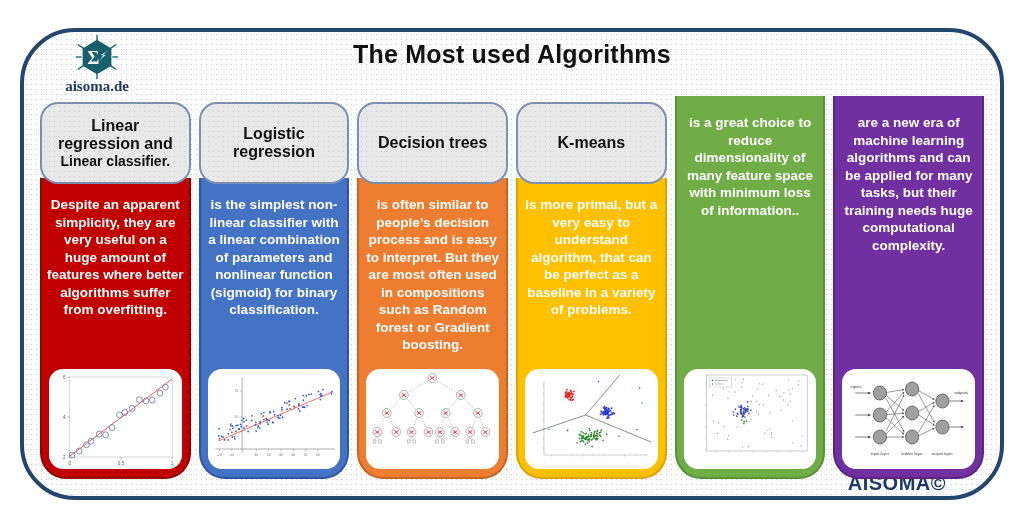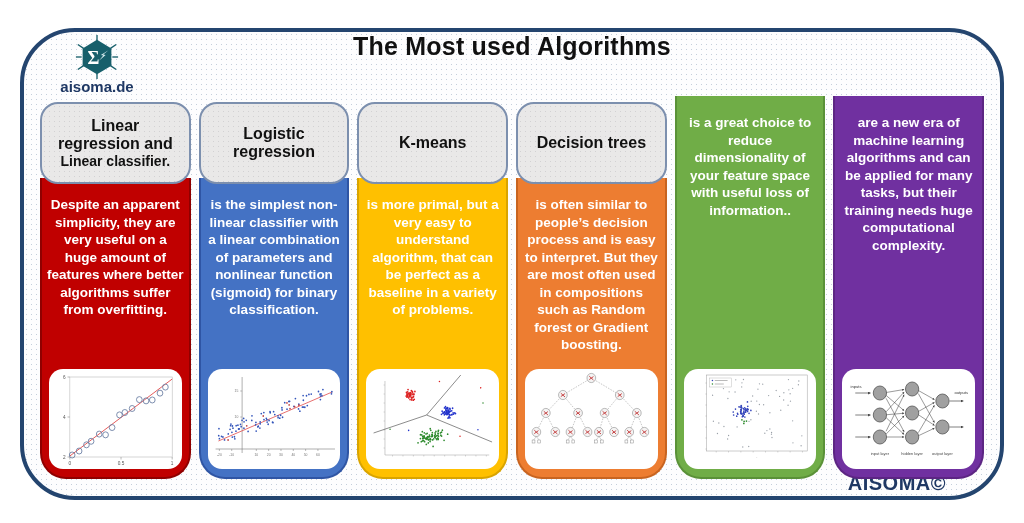--- a/index.html
+++ b/index.html
@@ -5,26 +5,26 @@
   html,body{margin:0;padding:0;background:#ffffff;font-family:"Liberation Sans",sans-serif;}
   .canvas{position:relative;width:1024px;height:523px;background:#ffffff;overflow:hidden;}
   .frame{
     position:absolute;left:20px;top:28px;width:984px;height:472px;
     box-sizing:border-box;border:4px solid #24456f;border-radius:55px;
     background-color:#fdfdfe;
     background-image:radial-gradient(#c4cedb 0.8px, transparent 0.9px);
     background-size:5px 5px;
   }
   .main-title{
-    position:absolute;top:0;left:0;right:0;margin:0;text-align:center;
+    position:absolute;top:8px;left:0;right:0;margin:0;text-align:center;
     font-size:25px;font-weight:bold;color:#111111;letter-spacing:0.2px;
   }
   .logo{position:absolute;top:2px;left:30px;width:86px;text-align:center;}
   .logo svg{display:block;margin:0 auto;}
-  .logo-text{font-size:15px;font-weight:bold;color:#1f3864;margin-top:-2px;}
+  .logo-text{font-size:15px;font-weight:bold;color:#1f3864;margin-top:-2px;font-family:Liberation Serif, serif;}
   .columns{
     position:absolute;top:70px;left:16px;right:16px;height:377px;
     display:flex;gap:8px;
   }
   .column{flex:1;display:flex;flex-direction:column;min-width:0;}
   .col-header{
     box-sizing:border-box;height:82px;flex:0 0 82px;
     background-color:#e9e8e8;
     background-image:radial-gradient(#d2d1d3 0.8px, transparent 0.9px);
     background-size:5px 5px;
@@ -248,20 +248,109 @@
                 <circle cx="62.16231617517769" cy="50.665427427273244" r="0.9" fill="#3355bb"></circle>
                 <circle cx="76.64814439043403" cy="46.23003673600033" r="0.9" fill="#3355bb"></circle>
                 <circle cx="29.74508574604988" cy="56.65143937012181" r="0.9" fill="#3355bb"></circle>
                 <circle cx="92.24751654453576" cy="29.558706959709525" r="0.9" fill="#3355bb"></circle>
                 <circle cx="59.09445328079164" cy="50.630725373048335" r="0.9" fill="#3355bb"></circle>
                 <circle cx="35.901446886360645" cy="51.297215775121" r="0.9" fill="#3355bb"></circle>
                 <circle cx="21.215711006894708" cy="70.98339090170339" r="0.9" fill="#c04040"></circle>
                 <circle cx="40.364232337102294" cy="51.32410018146038" r="0.9" fill="#3355bb"></circle>
                 <circle cx="100.6771599072963" cy="38.07070919498801" r="0.9" fill="#3355bb"></circle>
                 <circle cx="63.49742773361504" cy="55.243460960220546" r="0.9" fill="#3355bb"></circle>
+              </svg>
+      </div>
+    </div>
+  </section>
+
+  <section class="column">
+    <div class="col-header">
+      <h2 class="col-title">Decision trees</h2>
+      <div class="col-subtitle"></div>
+    </div>
+    <div class="col-body" style="background: rgb(237, 125, 49); border-color: rgb(200, 100, 32);">
+      <p class="col-desc">is often similar to people’s decision process and is easy to interpret. But they are most often used in compositions such as Random forest or Gradient boosting.</p>
+      <div class="chart-box">
+        <svg viewBox="0 0 140 100" preserveAspectRatio="none">
+                <line x1="70" y1="9" x2="40" y2="26" stroke="#8a8a8a" stroke-width="0.5" stroke-dasharray="1.6 1.3"></line>
+                <line x1="70" y1="9" x2="100" y2="26" stroke="#8a8a8a" stroke-width="0.5" stroke-dasharray="1.6 1.3"></line>
+                <line x1="40" y1="26" x2="22" y2="44" stroke="#8a8a8a" stroke-width="0.5" stroke-dasharray="1.6 1.3"></line>
+                <line x1="40" y1="26" x2="56" y2="44" stroke="#8a8a8a" stroke-width="0.5" stroke-dasharray="1.6 1.3"></line>
+                <line x1="100" y1="26" x2="84" y2="44" stroke="#8a8a8a" stroke-width="0.5" stroke-dasharray="1.6 1.3"></line>
+                <line x1="100" y1="26" x2="118" y2="44" stroke="#8a8a8a" stroke-width="0.5" stroke-dasharray="1.6 1.3"></line>
+                <line x1="22" y1="44" x2="12" y2="63" stroke="#8a8a8a" stroke-width="0.5" stroke-dasharray="1.6 1.3"></line>
+                <line x1="22" y1="44" x2="32" y2="63" stroke="#8a8a8a" stroke-width="0.5" stroke-dasharray="1.6 1.3"></line>
+                <line x1="56" y1="44" x2="48" y2="63" stroke="#8a8a8a" stroke-width="0.5" stroke-dasharray="1.6 1.3"></line>
+                <line x1="56" y1="44" x2="66" y2="63" stroke="#8a8a8a" stroke-width="0.5" stroke-dasharray="1.6 1.3"></line>
+                <line x1="84" y1="44" x2="78" y2="63" stroke="#8a8a8a" stroke-width="0.5" stroke-dasharray="1.6 1.3"></line>
+                <line x1="84" y1="44" x2="94" y2="63" stroke="#8a8a8a" stroke-width="0.5" stroke-dasharray="1.6 1.3"></line>
+                <line x1="118" y1="44" x2="110" y2="63" stroke="#8a8a8a" stroke-width="0.5" stroke-dasharray="1.6 1.3"></line>
+                <line x1="118" y1="44" x2="126" y2="63" stroke="#8a8a8a" stroke-width="0.5" stroke-dasharray="1.6 1.3"></line>
+                <circle cx="70" cy="9" r="4.6" fill="#f4f4f4" stroke="#8a8a8a" stroke-width="0.6"></circle>
+                <line x1="67.8" y1="7.2" x2="72.2" y2="11" stroke="#c03030" stroke-width="0.9"></line>
+                <line x1="67.8" y1="10.6" x2="72.2" y2="7.6" stroke="#c03030" stroke-width="0.9"></line>
+                <circle cx="40" cy="26" r="4.6" fill="#f4f4f4" stroke="#8a8a8a" stroke-width="0.6"></circle>
+                <line x1="37.8" y1="24.2" x2="42.2" y2="28" stroke="#c03030" stroke-width="0.9"></line>
+                <line x1="37.8" y1="27.6" x2="42.2" y2="24.6" stroke="#c03030" stroke-width="0.9"></line>
+                <circle cx="100" cy="26" r="4.6" fill="#f4f4f4" stroke="#8a8a8a" stroke-width="0.6"></circle>
+                <line x1="97.8" y1="24.2" x2="102.2" y2="28" stroke="#c03030" stroke-width="0.9"></line>
+                <line x1="97.8" y1="27.6" x2="102.2" y2="24.6" stroke="#c03030" stroke-width="0.9"></line>
+                <circle cx="22" cy="44" r="4.6" fill="#f4f4f4" stroke="#8a8a8a" stroke-width="0.6"></circle>
+                <line x1="19.8" y1="42.2" x2="24.2" y2="46" stroke="#c03030" stroke-width="0.9"></line>
+                <line x1="19.8" y1="45.6" x2="24.2" y2="42.6" stroke="#c03030" stroke-width="0.9"></line>
+                <circle cx="56" cy="44" r="4.6" fill="#f4f4f4" stroke="#8a8a8a" stroke-width="0.6"></circle>
+                <line x1="53.8" y1="42.2" x2="58.2" y2="46" stroke="#c03030" stroke-width="0.9"></line>
+                <line x1="53.8" y1="45.6" x2="58.2" y2="42.6" stroke="#c03030" stroke-width="0.9"></line>
+                <circle cx="84" cy="44" r="4.6" fill="#f4f4f4" stroke="#8a8a8a" stroke-width="0.6"></circle>
+                <line x1="81.8" y1="42.2" x2="86.2" y2="46" stroke="#c03030" stroke-width="0.9"></line>
+                <line x1="81.8" y1="45.6" x2="86.2" y2="42.6" stroke="#c03030" stroke-width="0.9"></line>
+                <circle cx="118" cy="44" r="4.6" fill="#f4f4f4" stroke="#8a8a8a" stroke-width="0.6"></circle>
+                <line x1="115.8" y1="42.2" x2="120.2" y2="46" stroke="#c03030" stroke-width="0.9"></line>
+                <line x1="115.8" y1="45.6" x2="120.2" y2="42.6" stroke="#c03030" stroke-width="0.9"></line>
+                <circle cx="12" cy="63" r="4.6" fill="#f4f4f4" stroke="#8a8a8a" stroke-width="0.6"></circle>
+                <line x1="9.8" y1="61.2" x2="14.2" y2="65" stroke="#c03030" stroke-width="0.9"></line>
+                <line x1="9.8" y1="64.6" x2="14.2" y2="61.6" stroke="#c03030" stroke-width="0.9"></line>
+                <circle cx="32" cy="63" r="4.6" fill="#f4f4f4" stroke="#8a8a8a" stroke-width="0.6"></circle>
+                <line x1="29.8" y1="61.2" x2="34.2" y2="65" stroke="#c03030" stroke-width="0.9"></line>
+                <line x1="29.8" y1="64.6" x2="34.2" y2="61.6" stroke="#c03030" stroke-width="0.9"></line>
+                <circle cx="48" cy="63" r="4.6" fill="#f4f4f4" stroke="#8a8a8a" stroke-width="0.6"></circle>
+                <line x1="45.8" y1="61.2" x2="50.2" y2="65" stroke="#c03030" stroke-width="0.9"></line>
+                <line x1="45.8" y1="64.6" x2="50.2" y2="61.6" stroke="#c03030" stroke-width="0.9"></line>
+                <circle cx="66" cy="63" r="4.6" fill="#f4f4f4" stroke="#8a8a8a" stroke-width="0.6"></circle>
+                <line x1="63.8" y1="61.2" x2="68.2" y2="65" stroke="#c03030" stroke-width="0.9"></line>
+                <line x1="63.8" y1="64.6" x2="68.2" y2="61.6" stroke="#c03030" stroke-width="0.9"></line>
+                <circle cx="78" cy="63" r="4.6" fill="#f4f4f4" stroke="#8a8a8a" stroke-width="0.6"></circle>
+                <line x1="75.8" y1="61.2" x2="80.2" y2="65" stroke="#c03030" stroke-width="0.9"></line>
+                <line x1="75.8" y1="64.6" x2="80.2" y2="61.6" stroke="#c03030" stroke-width="0.9"></line>
+                <circle cx="94" cy="63" r="4.6" fill="#f4f4f4" stroke="#8a8a8a" stroke-width="0.6"></circle>
+                <line x1="91.8" y1="61.2" x2="96.2" y2="65" stroke="#c03030" stroke-width="0.9"></line>
+                <line x1="91.8" y1="64.6" x2="96.2" y2="61.6" stroke="#c03030" stroke-width="0.9"></line>
+                <circle cx="110" cy="63" r="4.6" fill="#f4f4f4" stroke="#8a8a8a" stroke-width="0.6"></circle>
+                <line x1="107.8" y1="61.2" x2="112.2" y2="65" stroke="#c03030" stroke-width="0.9"></line>
+                <line x1="107.8" y1="64.6" x2="112.2" y2="61.6" stroke="#c03030" stroke-width="0.9"></line>
+                <circle cx="126" cy="63" r="4.6" fill="#f4f4f4" stroke="#8a8a8a" stroke-width="0.6"></circle>
+                <line x1="123.8" y1="61.2" x2="128.2" y2="65" stroke="#c03030" stroke-width="0.9"></line>
+                <line x1="123.8" y1="64.6" x2="128.2" y2="61.6" stroke="#c03030" stroke-width="0.9"></line>
+                <line x1="12" y1="67.6" x2="9" y2="71" stroke="#8a8a8a" stroke-width="0.4"></line>
+                <rect x="7.5" y="71" width="3" height="3" fill="#fff" stroke="#8a8a8a" stroke-width="0.5"></rect>
+                <line x1="12" y1="67.6" x2="15" y2="71" stroke="#8a8a8a" stroke-width="0.4"></line>
+                <rect x="13.5" y="71" width="3" height="3" fill="#fff" stroke="#8a8a8a" stroke-width="0.5"></rect>
+                <line x1="48" y1="67.6" x2="45" y2="71" stroke="#8a8a8a" stroke-width="0.4"></line>
+                <rect x="43.5" y="71" width="3" height="3" fill="#fff" stroke="#8a8a8a" stroke-width="0.5"></rect>
+                <line x1="48" y1="67.6" x2="51" y2="71" stroke="#8a8a8a" stroke-width="0.4"></line>
+                <rect x="49.5" y="71" width="3" height="3" fill="#fff" stroke="#8a8a8a" stroke-width="0.5"></rect>
+                <line x1="78" y1="67.6" x2="75" y2="71" stroke="#8a8a8a" stroke-width="0.4"></line>
+                <rect x="73.5" y="71" width="3" height="3" fill="#fff" stroke="#8a8a8a" stroke-width="0.5"></rect>
+                <line x1="78" y1="67.6" x2="81" y2="71" stroke="#8a8a8a" stroke-width="0.4"></line>
+                <rect x="79.5" y="71" width="3" height="3" fill="#fff" stroke="#8a8a8a" stroke-width="0.5"></rect>
+                <line x1="110" y1="67.6" x2="107" y2="71" stroke="#8a8a8a" stroke-width="0.4"></line>
+                <rect x="105.5" y="71" width="3" height="3" fill="#fff" stroke="#8a8a8a" stroke-width="0.5"></rect>
+                <line x1="110" y1="67.6" x2="113" y2="71" stroke="#8a8a8a" stroke-width="0.4"></line>
+                <rect x="111.5" y="71" width="3" height="3" fill="#fff" stroke="#8a8a8a" stroke-width="0.5"></rect>
               </svg>
       </div>
     </div>
   </section>
 
   <section class="column">
     <div class="col-header">
       <h2 class="col-title">K-means</h2>
       <div class="col-subtitle"></div>
     </div>
@@ -470,111 +559,22 @@
                 <circle cx="121.01774384826422" cy="18.85776630649343" r="0.8" fill="#dd2222"></circle>
                 <circle cx="118.11443265527487" cy="60.71400381438434" r="0.8" fill="#2233cc"></circle>
                 <circle cx="25.401671895757318" cy="60.17620895104483" r="0.8" fill="#2e8b2e"></circle>
                 <circle cx="77.48688980564475" cy="12.497019446920604" r="0.8" fill="#dd2222"></circle>
               </svg>
       </div>
     </div>
   </section>
 
   <section class="column">
-    <div class="col-header">
-      <h2 class="col-title">Decision trees</h2>
-      <div class="col-subtitle"></div>
-    </div>
-    <div class="col-body" style="background: rgb(237, 125, 49); border-color: rgb(200, 100, 32);">
-      <p class="col-desc">is often similar to people’s decision process and is easy to interpret. But they are most often used in compositions such as Random forest or Gradient boosting.</p>
-      <div class="chart-box">
-        <svg viewBox="0 0 140 100" preserveAspectRatio="none">
-                <line x1="70" y1="9" x2="40" y2="26" stroke="#8a8a8a" stroke-width="0.5" stroke-dasharray="1.6 1.3"></line>
-                <line x1="70" y1="9" x2="100" y2="26" stroke="#8a8a8a" stroke-width="0.5" stroke-dasharray="1.6 1.3"></line>
-                <line x1="40" y1="26" x2="22" y2="44" stroke="#8a8a8a" stroke-width="0.5" stroke-dasharray="1.6 1.3"></line>
-                <line x1="40" y1="26" x2="56" y2="44" stroke="#8a8a8a" stroke-width="0.5" stroke-dasharray="1.6 1.3"></line>
-                <line x1="100" y1="26" x2="84" y2="44" stroke="#8a8a8a" stroke-width="0.5" stroke-dasharray="1.6 1.3"></line>
-                <line x1="100" y1="26" x2="118" y2="44" stroke="#8a8a8a" stroke-width="0.5" stroke-dasharray="1.6 1.3"></line>
-                <line x1="22" y1="44" x2="12" y2="63" stroke="#8a8a8a" stroke-width="0.5" stroke-dasharray="1.6 1.3"></line>
-                <line x1="22" y1="44" x2="32" y2="63" stroke="#8a8a8a" stroke-width="0.5" stroke-dasharray="1.6 1.3"></line>
-                <line x1="56" y1="44" x2="48" y2="63" stroke="#8a8a8a" stroke-width="0.5" stroke-dasharray="1.6 1.3"></line>
-                <line x1="56" y1="44" x2="66" y2="63" stroke="#8a8a8a" stroke-width="0.5" stroke-dasharray="1.6 1.3"></line>
-                <line x1="84" y1="44" x2="78" y2="63" stroke="#8a8a8a" stroke-width="0.5" stroke-dasharray="1.6 1.3"></line>
-                <line x1="84" y1="44" x2="94" y2="63" stroke="#8a8a8a" stroke-width="0.5" stroke-dasharray="1.6 1.3"></line>
-                <line x1="118" y1="44" x2="110" y2="63" stroke="#8a8a8a" stroke-width="0.5" stroke-dasharray="1.6 1.3"></line>
-                <line x1="118" y1="44" x2="126" y2="63" stroke="#8a8a8a" stroke-width="0.5" stroke-dasharray="1.6 1.3"></line>
-                <circle cx="70" cy="9" r="4.6" fill="#f4f4f4" stroke="#8a8a8a" stroke-width="0.6"></circle>
-                <line x1="67.8" y1="7.2" x2="72.2" y2="11" stroke="#c03030" stroke-width="0.9"></line>
-                <line x1="67.8" y1="10.6" x2="72.2" y2="7.6" stroke="#c03030" stroke-width="0.9"></line>
-                <circle cx="40" cy="26" r="4.6" fill="#f4f4f4" stroke="#8a8a8a" stroke-width="0.6"></circle>
-                <line x1="37.8" y1="24.2" x2="42.2" y2="28" stroke="#c03030" stroke-width="0.9"></line>
-                <line x1="37.8" y1="27.6" x2="42.2" y2="24.6" stroke="#c03030" stroke-width="0.9"></line>
-                <circle cx="100" cy="26" r="4.6" fill="#f4f4f4" stroke="#8a8a8a" stroke-width="0.6"></circle>
-                <line x1="97.8" y1="24.2" x2="102.2" y2="28" stroke="#c03030" stroke-width="0.9"></line>
-                <line x1="97.8" y1="27.6" x2="102.2" y2="24.6" stroke="#c03030" stroke-width="0.9"></line>
-                <circle cx="22" cy="44" r="4.6" fill="#f4f4f4" stroke="#8a8a8a" stroke-width="0.6"></circle>
-                <line x1="19.8" y1="42.2" x2="24.2" y2="46" stroke="#c03030" stroke-width="0.9"></line>
-                <line x1="19.8" y1="45.6" x2="24.2" y2="42.6" stroke="#c03030" stroke-width="0.9"></line>
-                <circle cx="56" cy="44" r="4.6" fill="#f4f4f4" stroke="#8a8a8a" stroke-width="0.6"></circle>
-                <line x1="53.8" y1="42.2" x2="58.2" y2="46" stroke="#c03030" stroke-width="0.9"></line>
-                <line x1="53.8" y1="45.6" x2="58.2" y2="42.6" stroke="#c03030" stroke-width="0.9"></line>
-                <circle cx="84" cy="44" r="4.6" fill="#f4f4f4" stroke="#8a8a8a" stroke-width="0.6"></circle>
-                <line x1="81.8" y1="42.2" x2="86.2" y2="46" stroke="#c03030" stroke-width="0.9"></line>
-                <line x1="81.8" y1="45.6" x2="86.2" y2="42.6" stroke="#c03030" stroke-width="0.9"></line>
-                <circle cx="118" cy="44" r="4.6" fill="#f4f4f4" stroke="#8a8a8a" stroke-width="0.6"></circle>
-                <line x1="115.8" y1="42.2" x2="120.2" y2="46" stroke="#c03030" stroke-width="0.9"></line>
-                <line x1="115.8" y1="45.6" x2="120.2" y2="42.6" stroke="#c03030" stroke-width="0.9"></line>
-                <circle cx="12" cy="63" r="4.6" fill="#f4f4f4" stroke="#8a8a8a" stroke-width="0.6"></circle>
-                <line x1="9.8" y1="61.2" x2="14.2" y2="65" stroke="#c03030" stroke-width="0.9"></line>
-                <line x1="9.8" y1="64.6" x2="14.2" y2="61.6" stroke="#c03030" stroke-width="0.9"></line>
-                <circle cx="32" cy="63" r="4.6" fill="#f4f4f4" stroke="#8a8a8a" stroke-width="0.6"></circle>
-                <line x1="29.8" y1="61.2" x2="34.2" y2="65" stroke="#c03030" stroke-width="0.9"></line>
-                <line x1="29.8" y1="64.6" x2="34.2" y2="61.6" stroke="#c03030" stroke-width="0.9"></line>
-                <circle cx="48" cy="63" r="4.6" fill="#f4f4f4" stroke="#8a8a8a" stroke-width="0.6"></circle>
-                <line x1="45.8" y1="61.2" x2="50.2" y2="65" stroke="#c03030" stroke-width="0.9"></line>
-                <line x1="45.8" y1="64.6" x2="50.2" y2="61.6" stroke="#c03030" stroke-width="0.9"></line>
-                <circle cx="66" cy="63" r="4.6" fill="#f4f4f4" stroke="#8a8a8a" stroke-width="0.6"></circle>
-                <line x1="63.8" y1="61.2" x2="68.2" y2="65" stroke="#c03030" stroke-width="0.9"></line>
-                <line x1="63.8" y1="64.6" x2="68.2" y2="61.6" stroke="#c03030" stroke-width="0.9"></line>
-                <circle cx="78" cy="63" r="4.6" fill="#f4f4f4" stroke="#8a8a8a" stroke-width="0.6"></circle>
-                <line x1="75.8" y1="61.2" x2="80.2" y2="65" stroke="#c03030" stroke-width="0.9"></line>
-                <line x1="75.8" y1="64.6" x2="80.2" y2="61.6" stroke="#c03030" stroke-width="0.9"></line>
-                <circle cx="94" cy="63" r="4.6" fill="#f4f4f4" stroke="#8a8a8a" stroke-width="0.6"></circle>
-                <line x1="91.8" y1="61.2" x2="96.2" y2="65" stroke="#c03030" stroke-width="0.9"></line>
-                <line x1="91.8" y1="64.6" x2="96.2" y2="61.6" stroke="#c03030" stroke-width="0.9"></line>
-                <circle cx="110" cy="63" r="4.6" fill="#f4f4f4" stroke="#8a8a8a" stroke-width="0.6"></circle>
-                <line x1="107.8" y1="61.2" x2="112.2" y2="65" stroke="#c03030" stroke-width="0.9"></line>
-                <line x1="107.8" y1="64.6" x2="112.2" y2="61.6" stroke="#c03030" stroke-width="0.9"></line>
-                <circle cx="126" cy="63" r="4.6" fill="#f4f4f4" stroke="#8a8a8a" stroke-width="0.6"></circle>
-                <line x1="123.8" y1="61.2" x2="128.2" y2="65" stroke="#c03030" stroke-width="0.9"></line>
-                <line x1="123.8" y1="64.6" x2="128.2" y2="61.6" stroke="#c03030" stroke-width="0.9"></line>
-                <line x1="12" y1="67.6" x2="9" y2="71" stroke="#8a8a8a" stroke-width="0.4"></line>
-                <rect x="7.5" y="71" width="3" height="3" fill="#fff" stroke="#8a8a8a" stroke-width="0.5"></rect>
-                <line x1="12" y1="67.6" x2="15" y2="71" stroke="#8a8a8a" stroke-width="0.4"></line>
-                <rect x="13.5" y="71" width="3" height="3" fill="#fff" stroke="#8a8a8a" stroke-width="0.5"></rect>
-                <line x1="48" y1="67.6" x2="45" y2="71" stroke="#8a8a8a" stroke-width="0.4"></line>
-                <rect x="43.5" y="71" width="3" height="3" fill="#fff" stroke="#8a8a8a" stroke-width="0.5"></rect>
-                <line x1="48" y1="67.6" x2="51" y2="71" stroke="#8a8a8a" stroke-width="0.4"></line>
-                <rect x="49.5" y="71" width="3" height="3" fill="#fff" stroke="#8a8a8a" stroke-width="0.5"></rect>
-                <line x1="78" y1="67.6" x2="75" y2="71" stroke="#8a8a8a" stroke-width="0.4"></line>
-                <rect x="73.5" y="71" width="3" height="3" fill="#fff" stroke="#8a8a8a" stroke-width="0.5"></rect>
-                <line x1="78" y1="67.6" x2="81" y2="71" stroke="#8a8a8a" stroke-width="0.4"></line>
-                <rect x="79.5" y="71" width="3" height="3" fill="#fff" stroke="#8a8a8a" stroke-width="0.5"></rect>
-                <line x1="110" y1="67.6" x2="107" y2="71" stroke="#8a8a8a" stroke-width="0.4"></line>
-                <rect x="105.5" y="71" width="3" height="3" fill="#fff" stroke="#8a8a8a" stroke-width="0.5"></rect>
-                <line x1="110" y1="67.6" x2="113" y2="71" stroke="#8a8a8a" stroke-width="0.4"></line>
-                <rect x="111.5" y="71" width="3" height="3" fill="#fff" stroke="#8a8a8a" stroke-width="0.5"></rect>
-              </svg>
-      </div>
-    </div>
-  </section>
-
-  <section class="column">
     <div class="col-body" style="background: rgb(112, 173, 71); border-color: rgb(90, 145, 56);">
-      <p class="col-desc">is a great choice to reduce dimensionality of your feature space with useful loss of information..</p>
+      <p class="col-desc">is a great choice to reduce dimensionality of many feature space with minimum loss of information..</p>
       <div class="chart-box">
         <svg viewBox="0 0 140 100" preserveAspectRatio="none">
                 <rect x="24" y="6" width="106" height="76" fill="none" stroke="#999" stroke-width="0.5"></rect>
                 <rect x="27" y="9" width="23" height="9" fill="#fff" stroke="#aaa" stroke-width="0.4"></rect>
                 <circle cx="30" cy="11.5" r="0.8" fill="#3344bb"></circle>
                 <line x1="32.5" y1="11.5" x2="46" y2="11.5" stroke="#999" stroke-width="0.7"></line>
                 <circle cx="30" cy="15" r="0.8" fill="#2e8b2e"></circle>
                 <line x1="32.5" y1="15" x2="42" y2="15" stroke="#999" stroke-width="0.7"></line>
                 <line x1="34" y1="82" x2="34" y2="83.5" stroke="#999" stroke-width="0.4"></line>
                 <line x1="47" y1="82" x2="47" y2="83.5" stroke="#999" stroke-width="0.4"></line>

